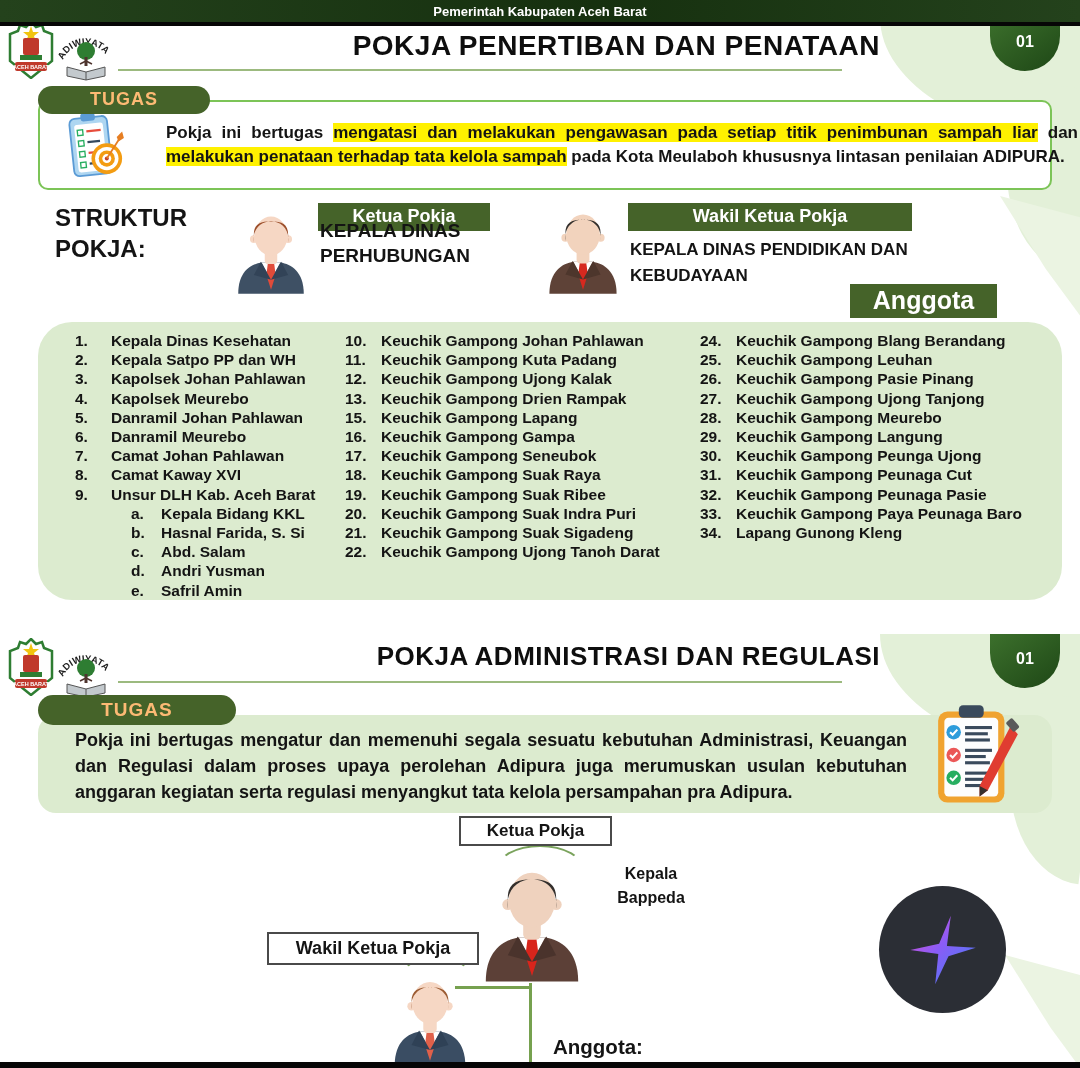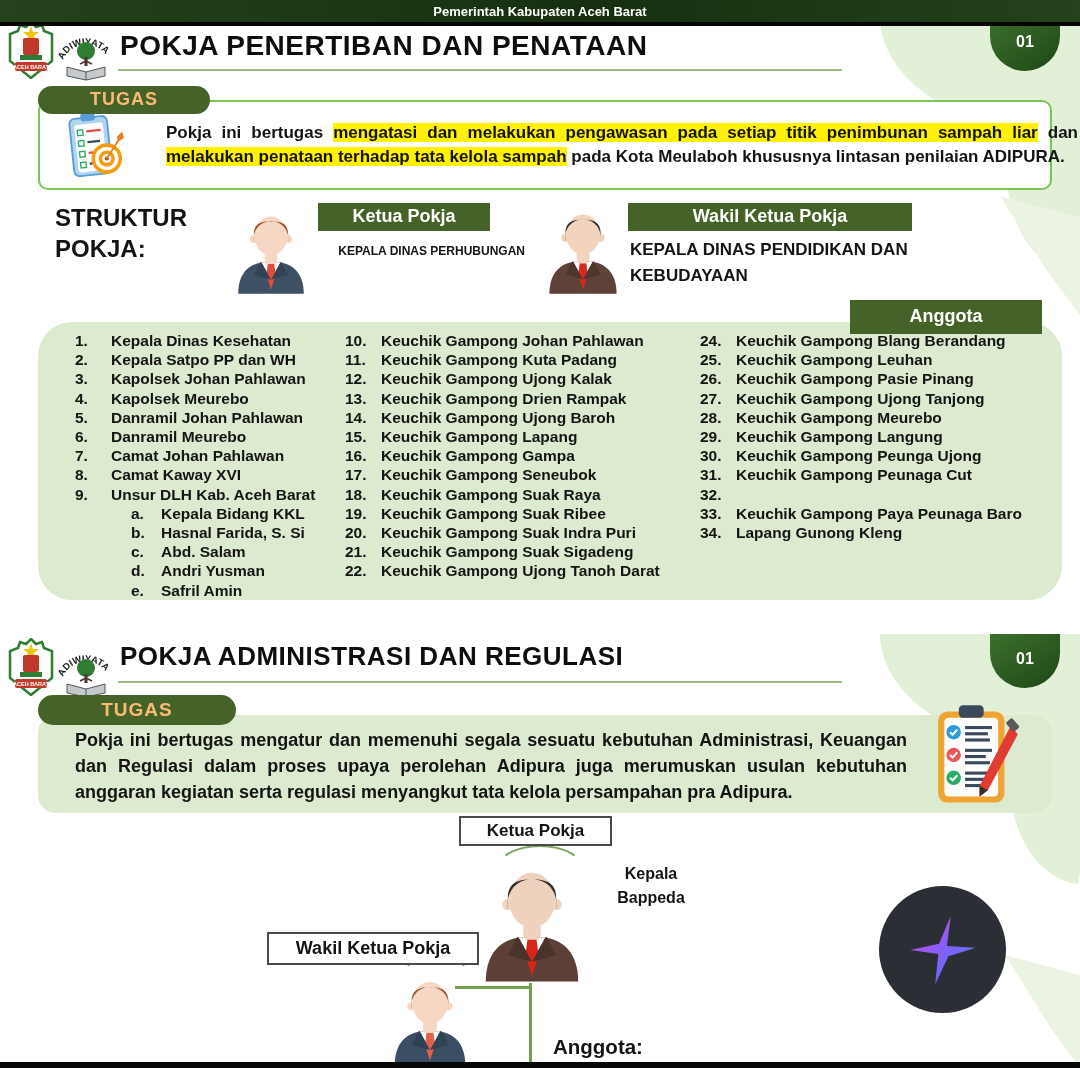--- a/index.html
+++ b/index.html
@@ -13,21 +13,21 @@
   .lf-tail { width:82px; height:185px; background:#e3f0d8; border-radius:0 0 0 100% / 0 0 0 62%; transform:rotate(7deg); }
   .lf-v { width:95px; height:140px; background:#ebf4e2; clip-path:polygon(0 0,100% 18%,100% 100%,48% 52%); }
 
   
   .topbar { position:absolute; left:0; width:1080px; background:linear-gradient(90deg,#24421c,#16300f 55%,#24421c);
             color:#fff; text-align:center; border-bottom:4px solid #060606; z-index:5; }
   .topbar1 { top:0; height:17px; font-size:11.5px; line-height:13px; }
   .topbar2 { top:604; height:26px; font-size:13px; line-height:23px; }
 
   
-  .slide-title { position:absolute; left:120px; width:760px; text-align:left; color:#0e0e0e;
+  .slide-title { position:absolute; left:120px; width:760px; text-align:right; color:#0e0e0e;
                  letter-spacing:.5px; z-index:2; }
   .t1 { top:30px; font-size:28px; }
   .t2 { top:641px; font-size:26px; }
   .title-line { position:absolute; left:118px; width:724px; height:2px; background:#9cba7f; z-index:2; }
   .badge { position:absolute; right:20px; width:70px; height:54px; color:#fff; font-size:16px;
            text-align:center; padding-top:16px; border-radius:0 0 38px 38px;
            background:linear-gradient(145deg,#3c702c,#1e4716); z-index:3; }
 
   .logo { position:absolute; z-index:3; }
 
@@ -39,23 +39,23 @@
   .tugas1-icon { position:absolute; left:64px; top:110px; z-index:2; }
   .tugas1-text { position:absolute; left:130px; top:121px; width:912px; font-size:17px; line-height:24px;
                  text-align:justify; z-index:2;margin-left:36px; }
   .tugas1-text .hl { background:#fff100; }
 
   
   .struktur1 { position:absolute; left:55px; top:202px; width:150px; font-size:24px; line-height:31px; z-index:2; }
   .rolebox { position:absolute; background:#456329; color:#fff; text-align:center; font-size:18px; z-index:2; }
   .ketua1-role { left:318px; top:203px; width:172px; height:28px; line-height:27px; }
   .wakil1-role { left:628px; top:203px; width:284px; height:28px; line-height:27px; }
-  .ketua1-name { position:absolute; left:320px; top:239px; width:205px; font-size:12px; line-height:25px; z-index:2;text-align:right; }
+  .ketua1-name { position:absolute; left:320px; top:218px; width:205px; font-size:19px; line-height:25px; z-index:2; }
   .wakil1-name { position:absolute; left:630px; top:237px; width:335px; font-size:17px; line-height:26px; z-index:2; }
-  .anggota1 { left:850px; top:300px; width:192px; height:34px; font-size:18px; line-height:33px; }
+  .anggota1 { left:850px; top:284px; width:147px; height:34px; font-size:25px; line-height:33px; }
   .avatar { position:absolute; z-index:2; }
 
   
   .members-box { position:absolute; left:38px; top:322px; width:1024px; height:278px;
                  background:#dcebcf; border-radius:34px; z-index:1; }
   .mcol { position:absolute; top:331px; z-index:2; }
   .mcol1 { left:75px;  width:268px; }
   .mcol2 { left:345px; width:352px; }
   .mcol3 { left:700px; width:352px; }
   .mrow { display:flex; font-size:15.5px; line-height:19.2px; }
@@ -274,24 +274,20 @@
       </div>
       <div class="mrow">
         <span class="mnum">12.</span>
         <span class="mtxt">Keuchik Gampong Ujong Kalak</span>
       </div>
       <div class="mrow">
         <span class="mnum">13.</span>
         <span class="mtxt">Keuchik Gampong Drien Rampak</span>
       </div>
       <div class="mrow">
-        <span class="mnum">14.</span>
-        <span class="mtxt">Keuchik Gampong Ujong Baroh</span>
-      </div>
-      <div class="mrow">
         <span class="mnum">15.</span>
         <span class="mtxt">Keuchik Gampong Lapang</span>
       </div>
       <div class="mrow">
         <span class="mnum">16.</span>
         <span class="mtxt">Keuchik Gampong Gampa</span>
       </div>
       <div class="mrow">
         <span class="mnum">17.</span>
         <span class="mtxt">Keuchik Gampong Seneubok</span>
@@ -345,20 +341,21 @@
       <div class="mrow">
         <span class="mnum">30.</span>
         <span class="mtxt">Keuchik Gampong Peunga Ujong</span>
       </div>
       <div class="mrow">
         <span class="mnum">31.</span>
         <span class="mtxt">Keuchik Gampong Peunaga Cut</span>
       </div>
       <div class="mrow">
         <span class="mnum">32.</span>
+        <span class="mtxt">Keuchik Gampong Peunaga Pasie</span>
       </div>
       <div class="mrow">
         <span class="mnum">33.</span>
         <span class="mtxt">Keuchik Gampong Paya Peunaga Baro</span>
       </div>
       <div class="mrow">
         <span class="mnum">34.</span>
         <span class="mtxt">Lapang Gunong Kleng</span>
       </div>
     </div>

